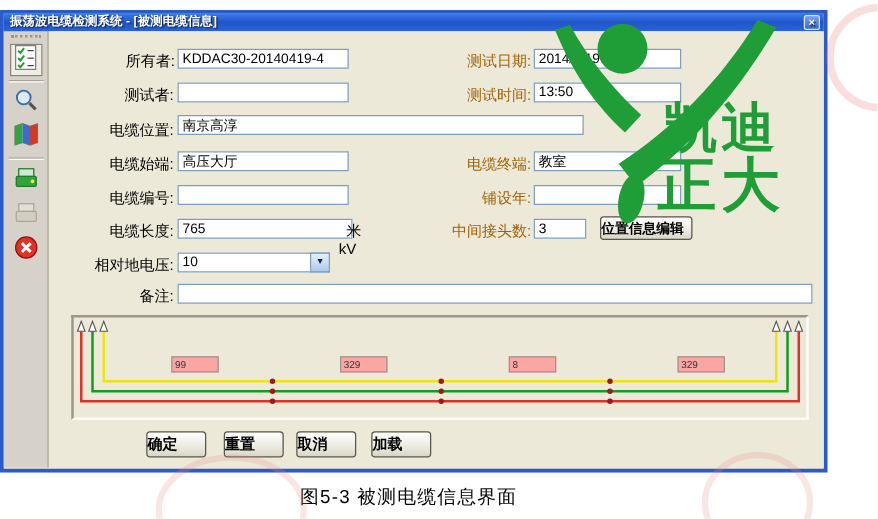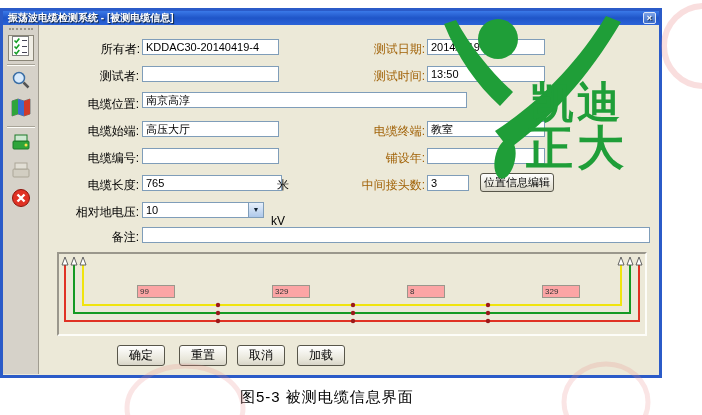--- a/index.html
+++ b/index.html
@@ -26,21 +26,21 @@
 
   .lbl { position:absolute; font-size:12px; color:#000; text-align:right; width:92px; white-space:nowrap; }
   .lbl-r { position:absolute; font-size:12px; color:#a16207; text-align:right; width:76px; white-space:nowrap; }
   .unit { position:absolute; font-size:12px; color:#000; }
   .field { position:absolute; height:16px; background:#fff; border:1px solid #7f9db9;
            font-size:11px; padding:0 3px; font-family:inherit; color:#000; }
   .combo-btn { position:absolute; width:16px; height:16px; background:linear-gradient(#e7f0fb,#aec8ea);
                border:1px solid #7f9db9; font-size:7px; color:#123; text-align:center; line-height:14px; }
   .xp-btn { position:absolute; height:19px; background:linear-gradient(#ffffff,#e8e6da 70%,#d8d5c8);
             border:1px solid #58564a; border-radius:3px; font-size:11px; font-family:inherit;
-            text-align:center; cursor:default; color:#000; }
+            text-align:left; cursor:default; color:#000;font-weight:bold; }
 
   .diagram { position:absolute; left:18px; top:227px; width:590px; height:84px;
              border:2px solid; border-color:#9a978c #fdfdf8 #fdfdf8 #9a978c; background:#ece9d8; }
   .seg-box { position:absolute; top:31px; width:38px; height:13px; background:#fca5a5;
              border:1px solid #9a978c; font-size:8px; color:#333; line-height:11px; padding-left:2px; }
 
   .action-btn { top:320px; width:48px; height:21px; font-size:12px; line-height:19px; }
 
   .caption { position:absolute; left:240px; top:388px; font-size:15px; color:#000; letter-spacing:1px; white-space:nowrap; }
 
@@ -146,21 +146,21 @@
       <div class="lbl" style="left:8px; top:152px;">电缆长度:</div>
       <input class="field" style="left: 103px; top: 150px; width: 140px;" value="765">
       <div class="unit" style="left:238px; top:152px;">米</div>
       <div class="lbl-r" style="left:310px; top:152px;">中间接头数:</div>
       <input class="field" style="left: 388px; top: 150px; width: 42px;" value="3">
       <button class="xp-btn" style="left:441px; top:148px; width:74px;">位置信息编辑</button>
 
       <div class="lbl" style="left:8px; top:179px;">相对地电压:</div>
       <input class="field" style="left: 103px; top: 177px; width: 122px;" value="10">
       <div class="combo-btn" style="left:209px; top:177px;">▼</div>
-      <div class="unit" style="left:232px; top:189px;">kV</div>
+      <div class="unit" style="left:232px; top:167px;">kV</div>
 
       <div class="lbl" style="left:8px; top:204px;">备注:</div>
       <input class="field" style="left: 103px; top: 202px; width: 508px;" value="">
 
       <div class="diagram">
         <svg width="586" height="80" viewBox="0 0 586 80">
 
           <path d="M24,11 V51 H562 V11" fill="none" stroke-width="2" stroke="#f0e40e"></path>
           <path d="M15,11 V59 H571 V11" fill="none" stroke-width="2" stroke="#159a22"></path>
           <path d="M6,11 V67 H580 V11" fill="none" stroke-width="2" stroke="#e03224"></path>

